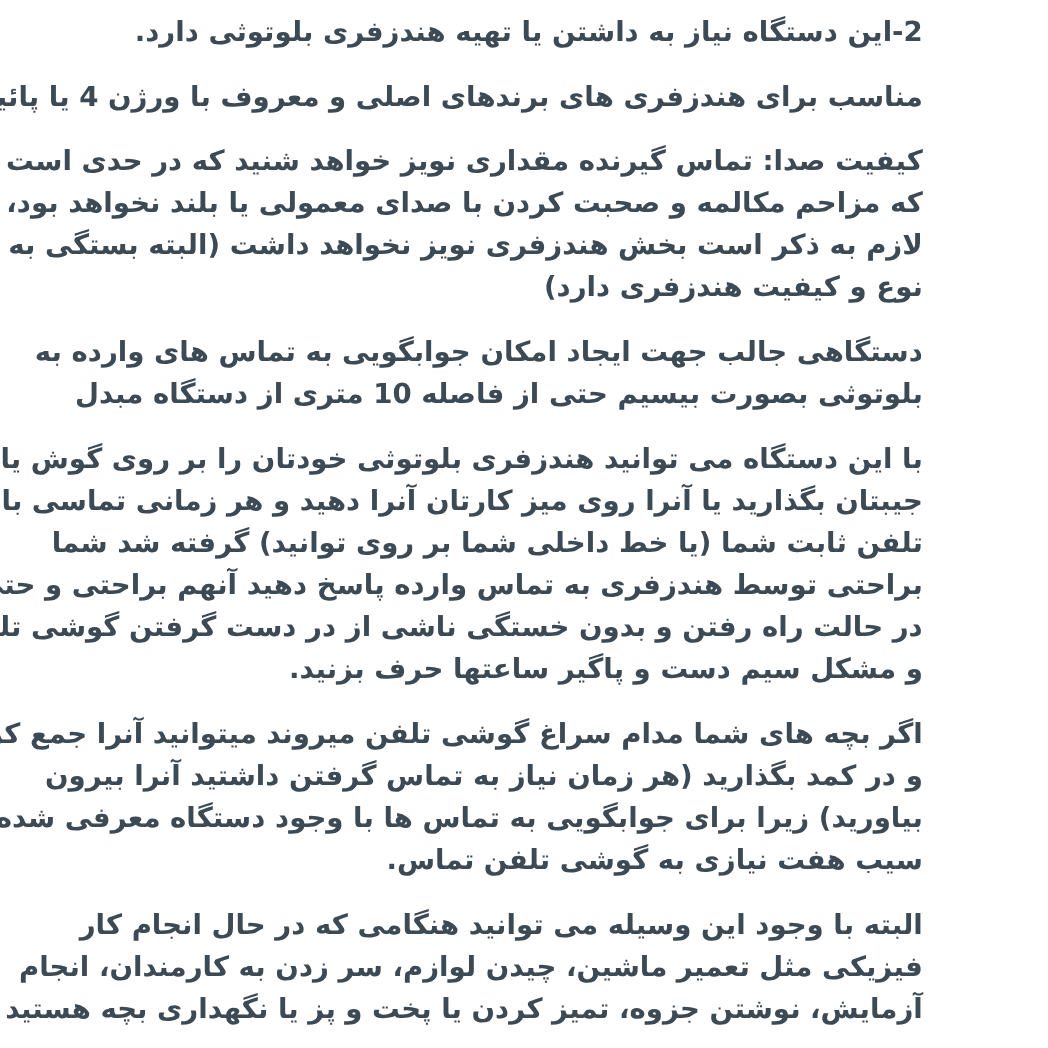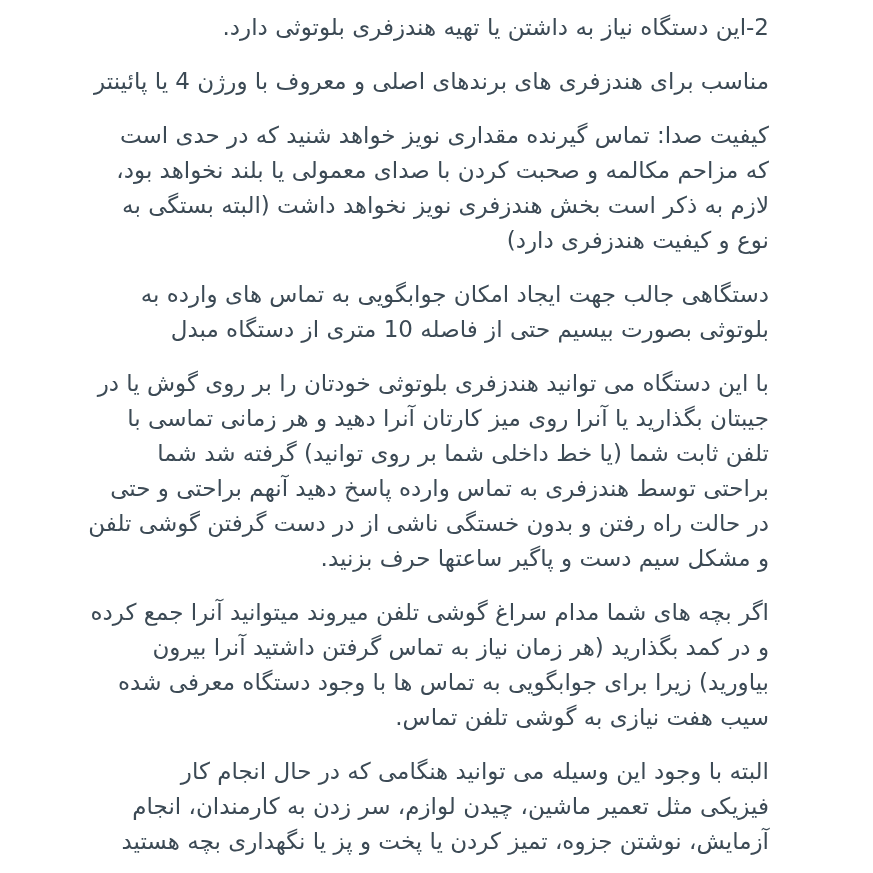--- a/index.html
+++ b/index.html
@@ -25,24 +25,24 @@
     text-align: right;
   }
   .para {
     margin: 0 0 19px 0;
   }
   .line {
     display: block;
     white-space: nowrap;
   }
   .seg {
-    font-weight: 400;
+    font-weight: 700;
   }
   .seg.bold {
-    font-weight: 400;
+    font-weight: 700;
   }
 </style>
 </head>
 <body>
 
 <article class="doc">
     <p class="para">
       <span class="line"><span class="seg">2-این دستگاه نیاز به داشتن یا تهیه هندزفری بلوتوثی دارد.</span></span>
     </p>
     <p class="para">

